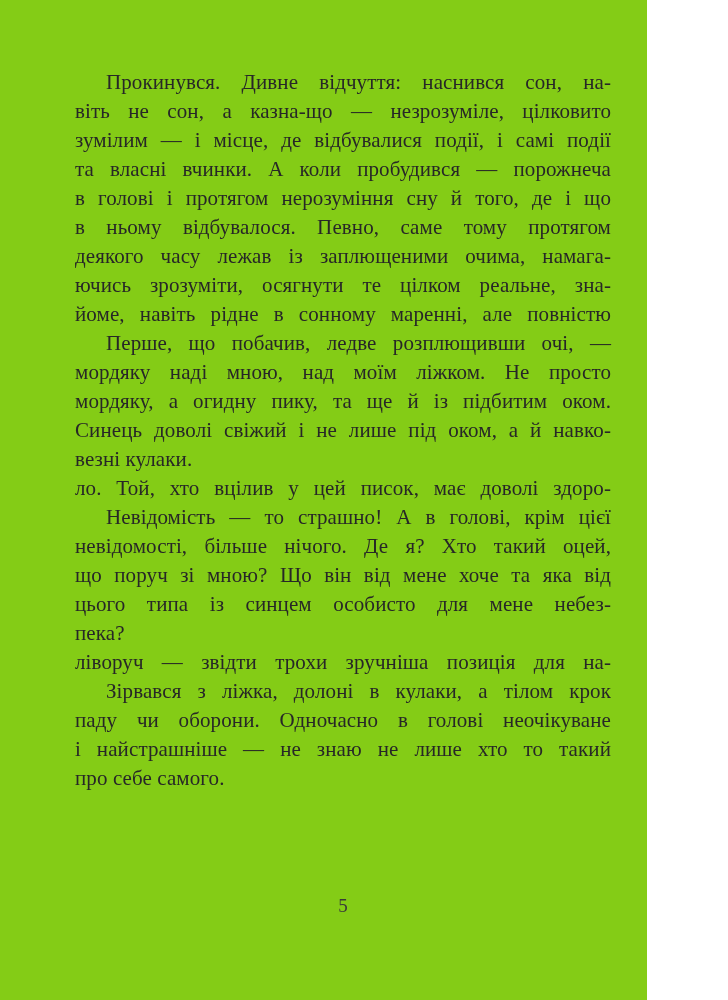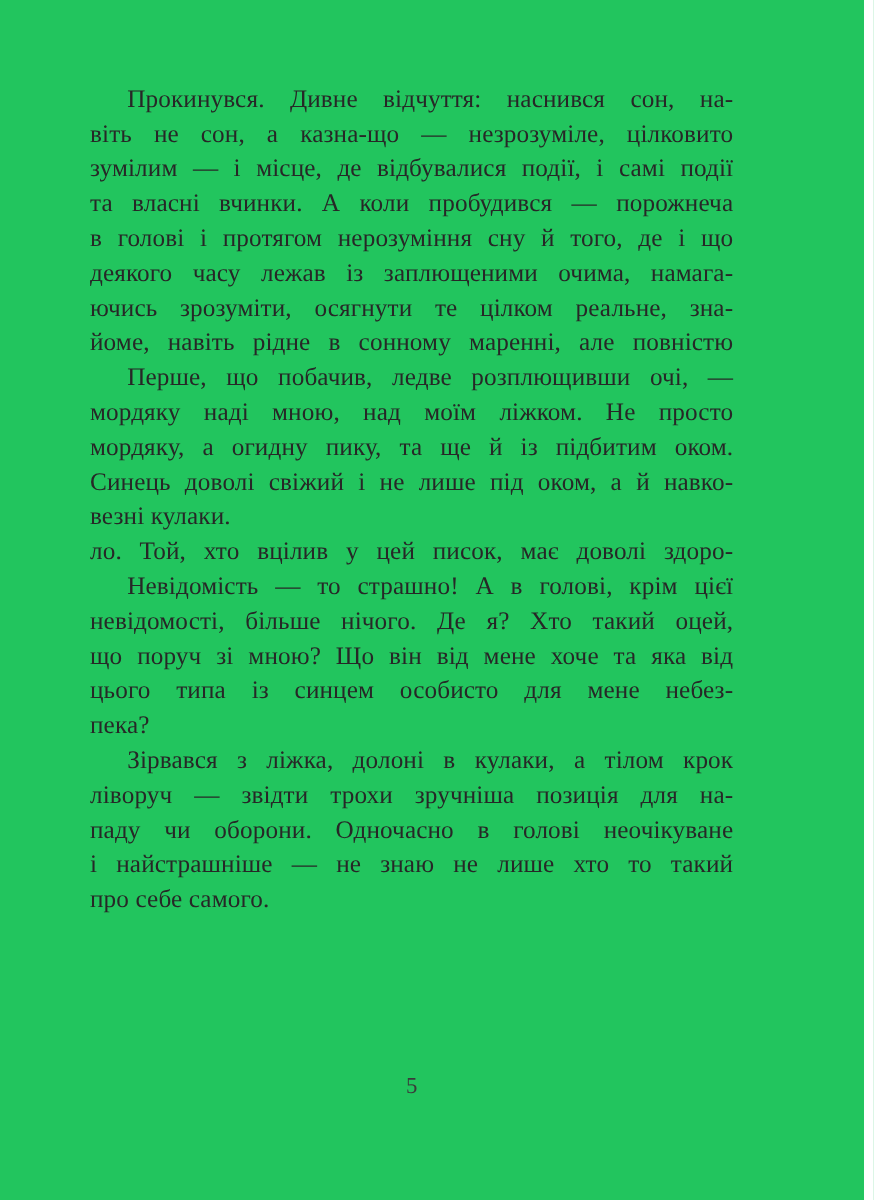--- a/index.html
+++ b/index.html
@@ -7,23 +7,23 @@
     padding: 0;
     background: #ffffff;
   }
   body {
     width: 728px;
     height: 1000px;
     font-family: "Liberation Serif", serif;
   }
   .page {
     position: relative;
-    width: 720px;
+    width: 647px;
     height: 1000px;
-    background: #22c55e;
+    background: #84cc16;
     color: #272727;
     overflow: hidden;
   }
   .text-block {
     position: absolute;
     left: 75px;
     top: 68px;
     width: 536px;
   }
   .paragraph {
@@ -59,41 +59,42 @@
 <body>
 
 <div class="page">
   <main class="text-block" id="text-block">
       <div class="paragraph">
         <div class="line para-first">Прокинувся. Дивне відчуття: наснився сон, на-</div>
         <div class="line">віть не сон, а казна-що — незрозуміле, цілковито</div>
         <div class="line">зумілим — і місце, де відбувалися події, і самі події</div>
         <div class="line">та власні вчинки. А коли пробудився — порожнеча</div>
         <div class="line">в голові і протягом нерозуміння сну й того, де і що</div>
+        <div class="line">в ньому відбувалося. Певно, саме тому протягом</div>
         <div class="line">деякого часу лежав із заплющеними очима, намага-</div>
         <div class="line">ючись зрозуміти, осягнути те цілком реальне, зна-</div>
         <div class="line">йоме, навіть рідне в сонному маренні, але повністю</div>
       </div>
       <div class="paragraph">
         <div class="line para-first">Перше, що побачив, ледве розплющивши очі, —</div>
         <div class="line">мордяку наді мною, над моїм ліжком. Не просто</div>
         <div class="line">мордяку, а огидну пику, та ще й із підбитим оком.</div>
         <div class="line">Синець доволі свіжий і не лише під оком, а й навко-</div>
         <div class="line para-last">везні кулаки.</div>
         <div class="line">ло. Той, хто вцілив у цей писок, має доволі здоро-</div>
       </div>
       <div class="paragraph">
         <div class="line para-first">Невідомість — то страшно! А в голові, крім цієї</div>
         <div class="line">невідомості, більше нічого. Де я? Хто такий оцей,</div>
         <div class="line">що поруч зі мною? Що він від мене хоче та яка від</div>
         <div class="line">цього типа із синцем особисто для мене небез-</div>
         <div class="line para-last">пека?</div>
       </div>
       <div class="paragraph">
+        <div class="line">ліворуч — звідти трохи зручніша позиція для на-</div>
         <div class="line para-first">Зірвався з ліжка, долоні в кулаки, а тілом крок</div>
-        <div class="line">ліворуч — звідти трохи зручніша позиція для на-</div>
         <div class="line">паду чи оборони. Одночасно в голові неочікуване</div>
         <div class="line">і найстрашніше — не знаю не лише хто то такий</div>
         <div class="line para-last">про себе самого.</div>
       </div>
     </main>
   <footer class="folio">5</footer>
 </div>
 
 </body></html>

